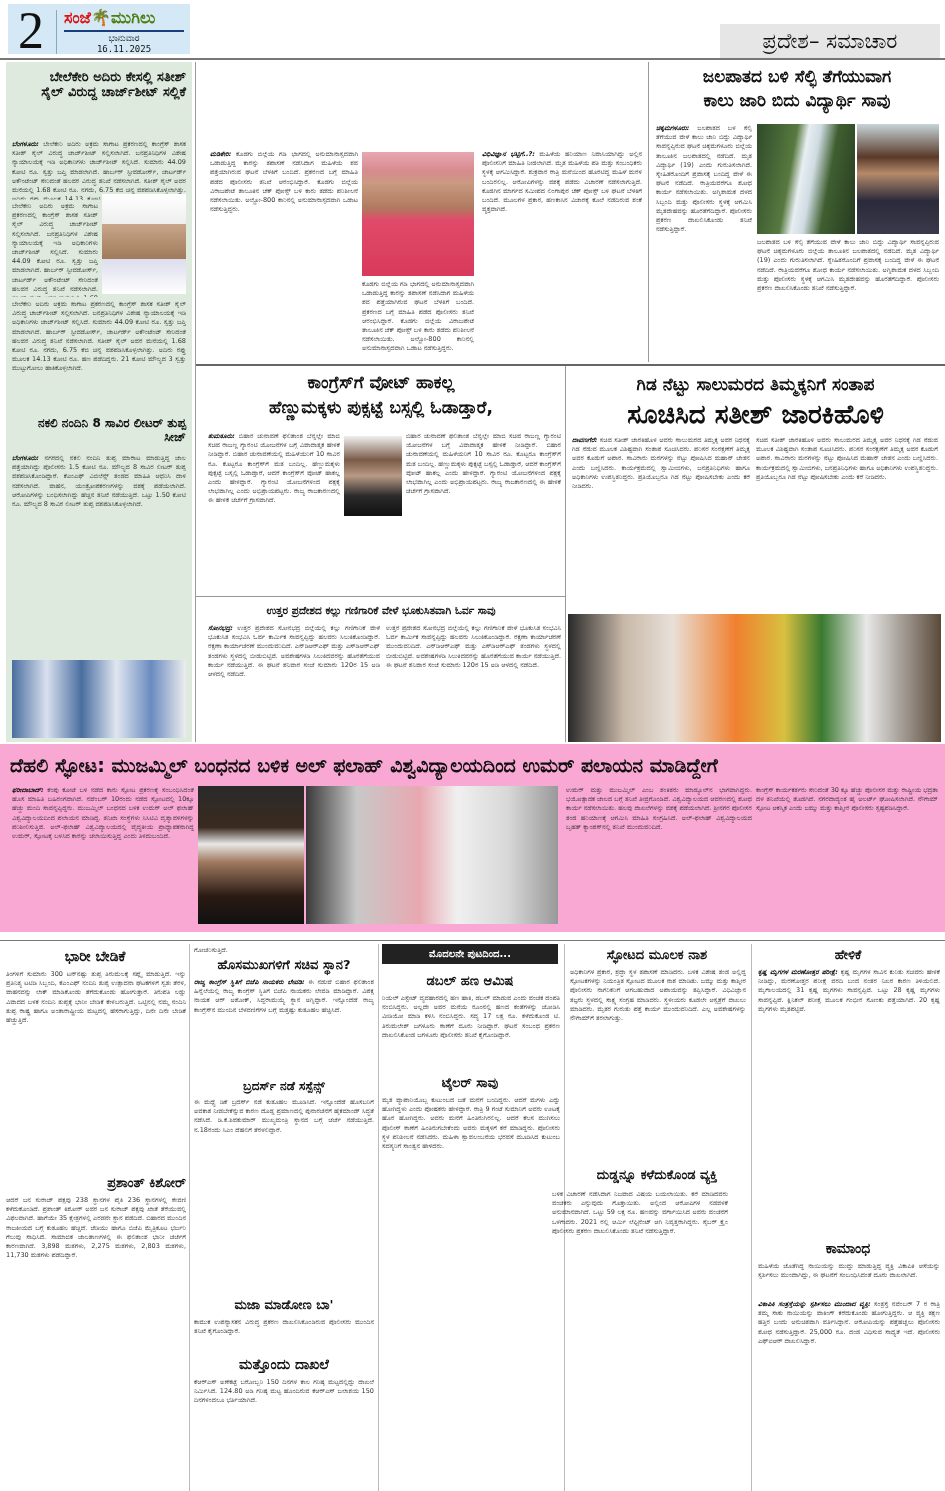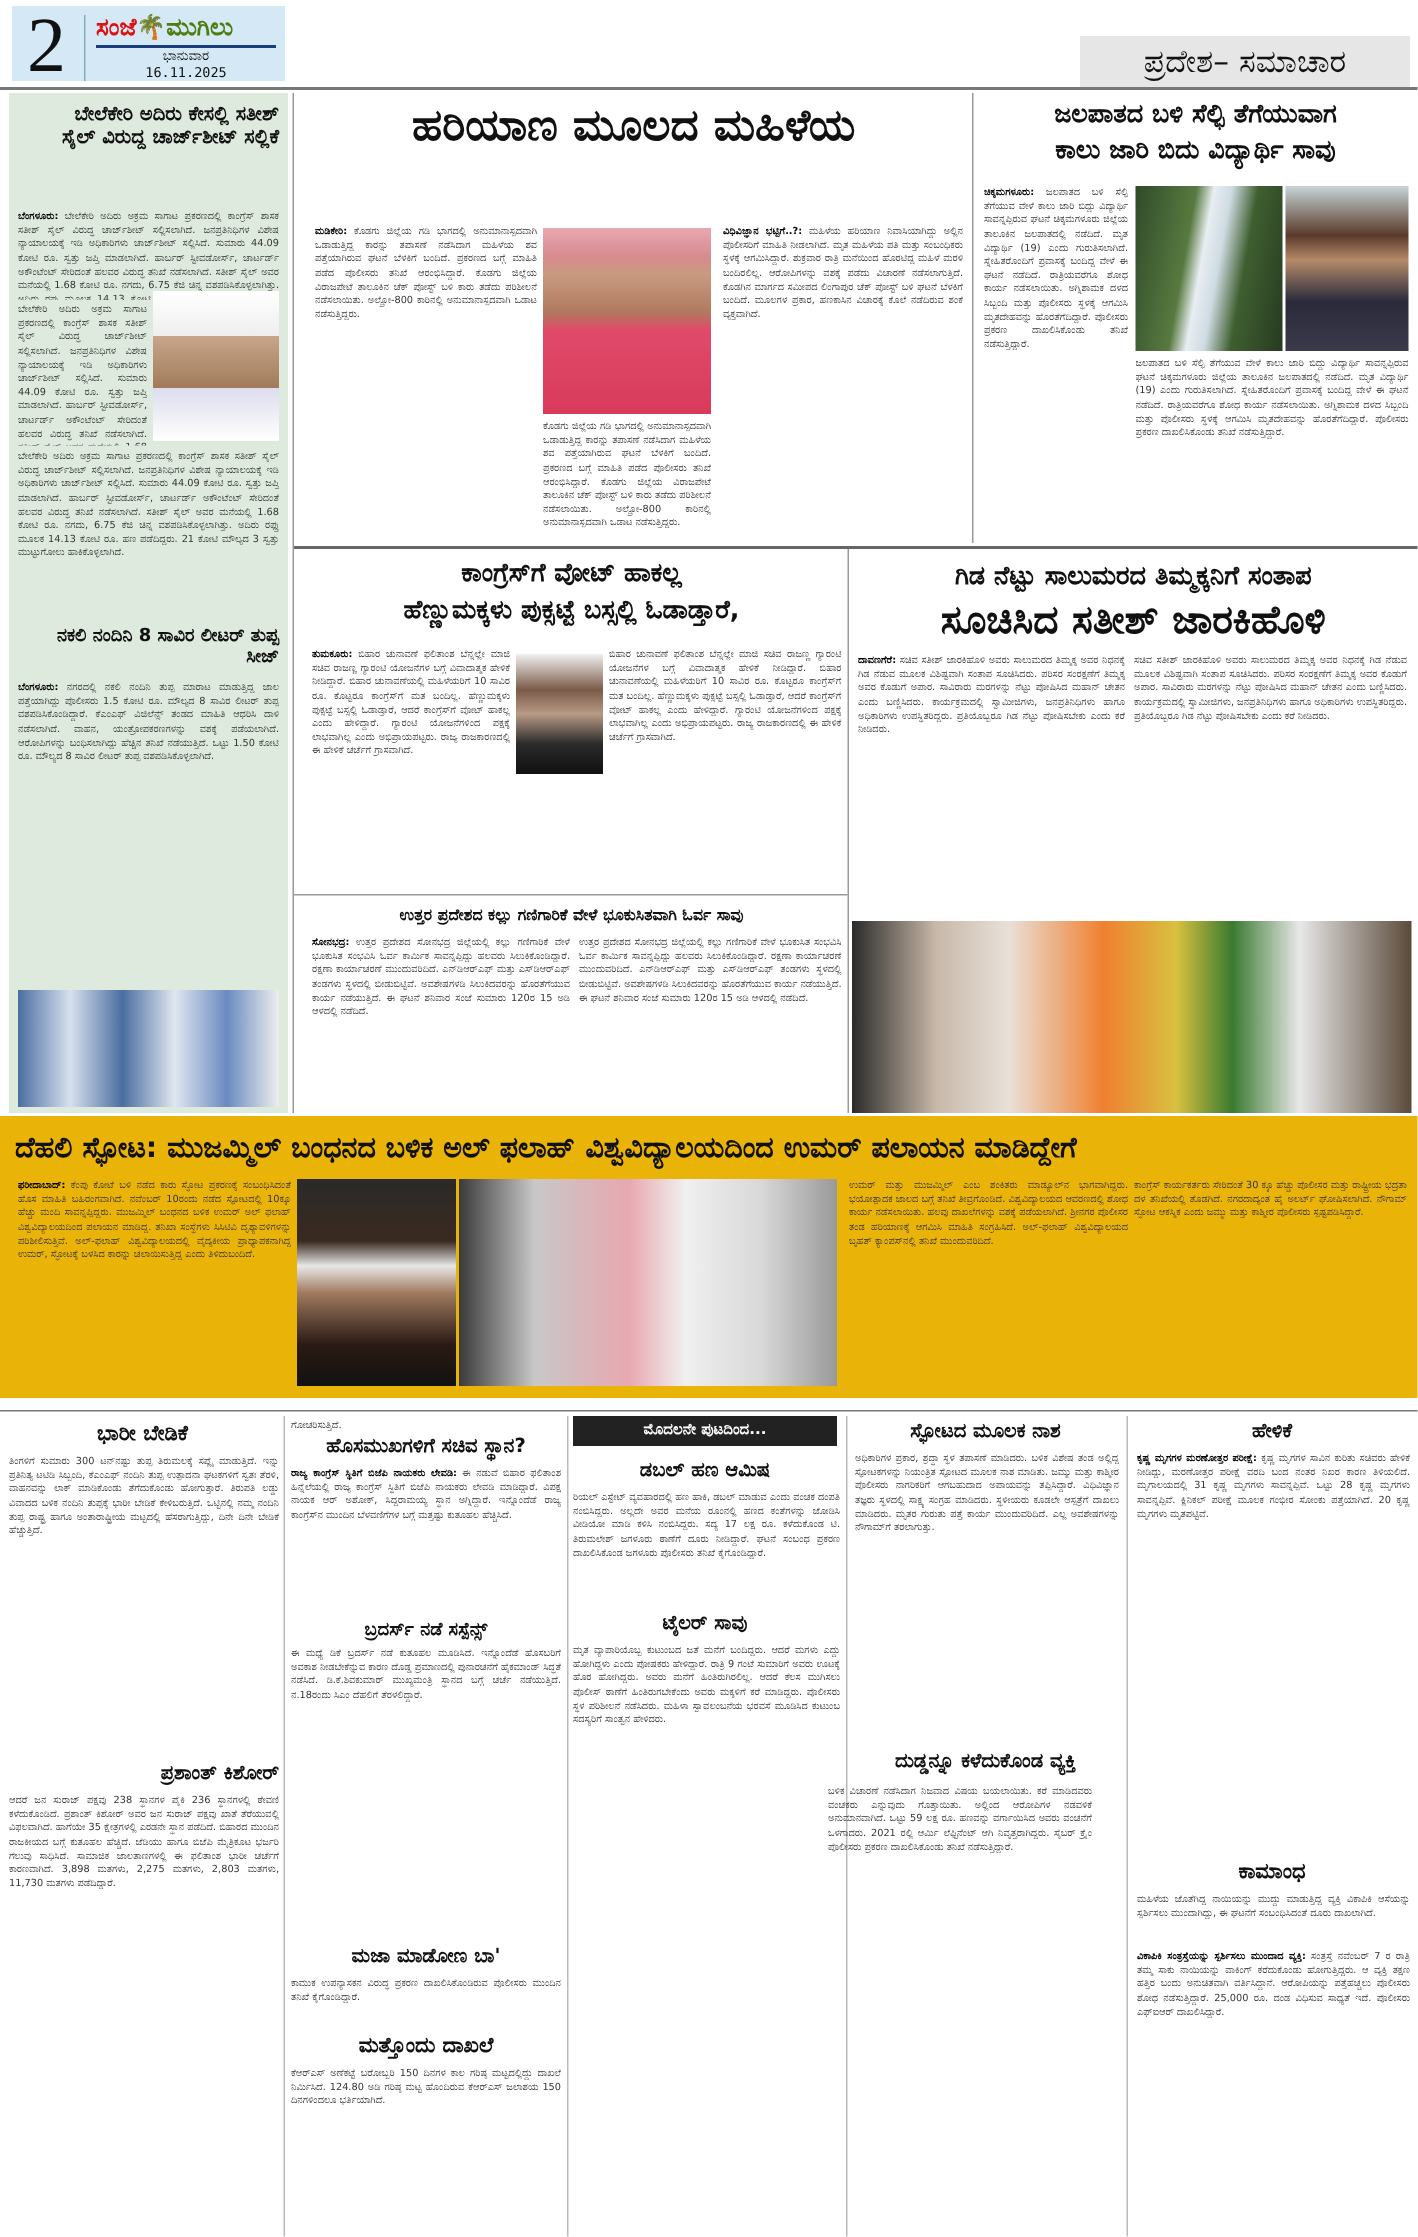--- a/index.html
+++ b/index.html
@@ -11,21 +11,21 @@
   .mast-div{left:48px;top:6px;width:1px;height:44px;background:#8ab;}
   .brand{left:56px;top:4px;font-size:16px;font-weight:bold;white-space:nowrap;}
   .brand .r{color:#d11;} .brand .b{color:#4d7c0f;}
   .brand-rule{left:56px;top:26px;width:120px;height:2px;background:#1a3d7c;}
   .day{left:56px;top:29px;width:120px;text-align:center;font-size:9px;}
   .date{left:56px;top:40px;width:120px;text-align:center;font-size:9px;font-family:"DejaVu Sans Mono",monospace;}
   .section-box{left:720px;top:24px;width:220px;height:34px;background:#e6e6e6;font-size:21px;line-height:34px;text-align:center;}
   .top-rule{left:0;top:58px;width:945px;height:2px;background:#777;}
   .sidebar{left:6px;top:62px;width:186px;height:680px;background:#dfeadf;}
   .body-text{font-size:6.5px;line-height:9.2px;color:#333;text-align:justify;overflow:hidden;}
-  .body-text b{color:#000;}
+  .body-text b{color:#000;font-style:italic;}
   .hl{font-weight:bold;color:#111;text-align:center;line-height:1.15;}
   .photo{background:#999;}
   .vrule{background:#999;width:1px;}
   .hrule{background:#999;height:1px;}
   .caption-box{background:#222;color:#fff;font-weight:bold;text-align:center;}
 </style>
 </head>
 <body>
 
 <div class="abs masthead">
@@ -49,21 +49,20 @@
   <div class="abs body-text" style="left:6px;top:140px;width:86px;height:95px;">ಬೇಲೆಕೇರಿ ಅದಿರು ಅಕ್ರಮ ಸಾಗಾಟ ಪ್ರಕರಣದಲ್ಲಿ ಕಾಂಗ್ರೆಸ್ ಶಾಸಕ ಸತೀಶ್ ಸೈಲ್ ವಿರುದ್ಧ ಚಾರ್ಜ್‌ಶೀಟ್ ಸಲ್ಲಿಸಲಾಗಿದೆ. ಜನಪ್ರತಿನಿಧಿಗಳ ವಿಶೇಷ ನ್ಯಾಯಾಲಯಕ್ಕೆ ಇಡಿ ಅಧಿಕಾರಿಗಳು ಚಾರ್ಜ್‌ಶೀಟ್ ಸಲ್ಲಿಸಿದೆ. ಸುಮಾರು 44.09 ಕೋಟಿ ರೂ. ಸ್ವತ್ತು ಜಪ್ತಿ ಮಾಡಲಾಗಿದೆ. ಹಾರ್ಬರ್ ಸ್ಟೀವಡೋರ್ಸ್, ಚಾರ್ಟರ್ಡ್ ಅಕೌಂಟೆಂಟ್ ಸೇರಿದಂತೆ ಹಲವರ ವಿರುದ್ಧ ತನಿಖೆ ನಡೆಸಲಾಗಿದೆ. ಸತೀಶ್ ಸೈಲ್ ಅವರ ಮನೆಯಲ್ಲಿ 1.68 ಕೋಟಿ ರೂ. ನಗದು, 6.75 ಕೆಜಿ ಚಿನ್ನ ವಶಪಡಿಸಿಕೊಳ್ಳಲಾಗಿತ್ತು. ಅದಿರು ರಫ್ತು ಮೂಲಕ 14.13 ಕೋಟಿ ರೂ. ಹಣ ಪಡೆದಿದ್ದರು. 21 ಕೋಟಿ ಮೌಲ್ಯದ 3 ಸ್ವತ್ತು ಮುಟ್ಟುಗೋಲು ಹಾಕಿಕೊಳ್ಳಲಾಗಿದೆ.</div>
   <div class="abs photo" style="left:96px;top:132px;width:84px;height:100px;background:linear-gradient(#fff 0,#eee 30%,#c9a68a 30%,#a07a5a 65%,#dde 65%,#fff 100%);"></div>
   <div class="abs body-text" style="left:6px;top:238px;width:174px;height:110px;">ಬೇಲೆಕೇರಿ ಅದಿರು ಅಕ್ರಮ ಸಾಗಾಟ ಪ್ರಕರಣದಲ್ಲಿ ಕಾಂಗ್ರೆಸ್ ಶಾಸಕ ಸತೀಶ್ ಸೈಲ್ ವಿರುದ್ಧ ಚಾರ್ಜ್‌ಶೀಟ್ ಸಲ್ಲಿಸಲಾಗಿದೆ. ಜನಪ್ರತಿನಿಧಿಗಳ ವಿಶೇಷ ನ್ಯಾಯಾಲಯಕ್ಕೆ ಇಡಿ ಅಧಿಕಾರಿಗಳು ಚಾರ್ಜ್‌ಶೀಟ್ ಸಲ್ಲಿಸಿದೆ. ಸುಮಾರು 44.09 ಕೋಟಿ ರೂ. ಸ್ವತ್ತು ಜಪ್ತಿ ಮಾಡಲಾಗಿದೆ. ಹಾರ್ಬರ್ ಸ್ಟೀವಡೋರ್ಸ್, ಚಾರ್ಟರ್ಡ್ ಅಕೌಂಟೆಂಟ್ ಸೇರಿದಂತೆ ಹಲವರ ವಿರುದ್ಧ ತನಿಖೆ ನಡೆಸಲಾಗಿದೆ. ಸತೀಶ್ ಸೈಲ್ ಅವರ ಮನೆಯಲ್ಲಿ 1.68 ಕೋಟಿ ರೂ. ನಗದು, 6.75 ಕೆಜಿ ಚಿನ್ನ ವಶಪಡಿಸಿಕೊಳ್ಳಲಾಗಿತ್ತು. ಅದಿರು ರಫ್ತು ಮೂಲಕ 14.13 ಕೋಟಿ ರೂ. ಹಣ ಪಡೆದಿದ್ದರು. 21 ಕೋಟಿ ಮೌಲ್ಯದ 3 ಸ್ವತ್ತು ಮುಟ್ಟುಗೋಲು ಹಾಕಿಕೊಳ್ಳಲಾಗಿದೆ.</div>
   <div class="abs hl" style="left:30px;top:355px;width:150px;font-size:12px;text-align:right;">ನಕಲಿ ನಂದಿನಿ 8 ಸಾವಿರ ಲೀಟರ್ ತುಪ್ಪ ಸೀಜ್</div>
   <div class="abs body-text" style="left:6px;top:392px;width:174px;height:200px;"><b>ಬೆಂಗಳೂರು:</b> <span>ನಗರದಲ್ಲಿ ನಕಲಿ ನಂದಿನಿ ತುಪ್ಪ ಮಾರಾಟ ಮಾಡುತ್ತಿದ್ದ ಜಾಲ ಪತ್ತೆಯಾಗಿದ್ದು ಪೊಲೀಸರು 1.5 ಕೋಟಿ ರೂ. ಮೌಲ್ಯದ 8 ಸಾವಿರ ಲೀಟರ್ ತುಪ್ಪ ವಶಪಡಿಸಿಕೊಂಡಿದ್ದಾರೆ. ಕೆಎಂಎಫ್ ವಿಜಿಲೆನ್ಸ್ ತಂಡದ ಮಾಹಿತಿ ಆಧರಿಸಿ ದಾಳಿ ನಡೆಸಲಾಗಿದೆ. ವಾಹನ, ಯಂತ್ರೋಪಕರಣಗಳನ್ನು ವಶಕ್ಕೆ ಪಡೆಯಲಾಗಿದೆ. ಆರೋಪಿಗಳನ್ನು ಬಂಧಿಸಲಾಗಿದ್ದು ಹೆಚ್ಚಿನ ತನಿಖೆ ನಡೆಯುತ್ತಿದೆ. ಒಟ್ಟು 1.50 ಕೋಟಿ ರೂ. ಮೌಲ್ಯದ 8 ಸಾವಿರ ಲೀಟರ್ ತುಪ್ಪ ವಶಪಡಿಸಿಕೊಳ್ಳಲಾಗಿದೆ.</span></div>
   <div class="abs photo" style="left:6px;top:598px;width:174px;height:78px;background:linear-gradient(90deg,#4a6ea0 0,#d8e0ee 20%,#4a6ea0 40%,#e0e6f0 60%,#6a8bc0 80%,#eee 100%);"></div>
 </div>
 
 <div class="abs vrule" style="left:195px;top:62px;height:680px;"></div>
 <div class="abs hl" style="left:200px;top:64px;width:445px;font-size:29px;line-height:38px;">
-  <div>ಹರಿಯಾಣ ಮೂಲದ ಮಹಿಳೆಯ</div>
 </div>
 <div class="abs body-text" style="left:210px;top:150px;width:148px;height:210px;"><b>ಮಡಿಕೇರಿ:</b> <span>ಕೊಡಗು ಜಿಲ್ಲೆಯ ಗಡಿ ಭಾಗದಲ್ಲಿ ಅನುಮಾನಾಸ್ಪದವಾಗಿ ಒಡಾಡುತ್ತಿದ್ದ ಕಾರನ್ನು ತಪಾಸಣೆ ನಡೆಸಿದಾಗ ಮಹಿಳೆಯ ಶವ ಪತ್ತೆಯಾಗಿರುವ ಘಟನೆ ಬೆಳಕಿಗೆ ಬಂದಿದೆ. ಪ್ರಕರಣದ ಬಗ್ಗೆ ಮಾಹಿತಿ ಪಡೆದ ಪೊಲೀಸರು ತನಿಖೆ ಆರಂಭಿಸಿದ್ದಾರೆ. ಕೊಡಗು ಜಿಲ್ಲೆಯ ವಿರಾಜಪೇಟೆ ತಾಲೂಕಿನ ಚೆಕ್ ಪೋಸ್ಟ್ ಬಳಿ ಕಾರು ತಡೆದು ಪರಿಶೀಲನೆ ನಡೆಸಲಾಯಿತು. ಅಲ್ಪ್ರೋ-800 ಕಾರಿನಲ್ಲಿ ಅನುಮಾನಾಸ್ಪದವಾಗಿ ಒಡಾಟ ನಡೆಸುತ್ತಿದ್ದರು.</span></div>
 <div class="abs photo" style="left:362px;top:152px;width:112px;height:124px;background:linear-gradient(#e8a8b0 0,#d88a90 15%,#c99a80 25%,#b07a60 45%,#e04a6a 55%,#d83a5a 100%);"></div>
 <div class="abs body-text" style="left:362px;top:280px;width:112px;height:80px;">ಕೊಡಗು ಜಿಲ್ಲೆಯ ಗಡಿ ಭಾಗದಲ್ಲಿ ಅನುಮಾನಾಸ್ಪದವಾಗಿ ಒಡಾಡುತ್ತಿದ್ದ ಕಾರನ್ನು ತಪಾಸಣೆ ನಡೆಸಿದಾಗ ಮಹಿಳೆಯ ಶವ ಪತ್ತೆಯಾಗಿರುವ ಘಟನೆ ಬೆಳಕಿಗೆ ಬಂದಿದೆ. ಪ್ರಕರಣದ ಬಗ್ಗೆ ಮಾಹಿತಿ ಪಡೆದ ಪೊಲೀಸರು ತನಿಖೆ ಆರಂಭಿಸಿದ್ದಾರೆ. ಕೊಡಗು ಜಿಲ್ಲೆಯ ವಿರಾಜಪೇಟೆ ತಾಲೂಕಿನ ಚೆಕ್ ಪೋಸ್ಟ್ ಬಳಿ ಕಾರು ತಡೆದು ಪರಿಶೀಲನೆ ನಡೆಸಲಾಯಿತು. ಅಲ್ಪ್ರೋ-800 ಕಾರಿನಲ್ಲಿ ಅನುಮಾನಾಸ್ಪದವಾಗಿ ಒಡಾಟ ನಡೆಸುತ್ತಿದ್ದರು.</div>
 <div class="abs body-text" style="left:482px;top:150px;width:160px;height:210px;"><b>ವಿಧಿವಿಜ್ಞಾನ ಭಟ್ಟಿಗೆ..?:</b> <span>ಮಹಿಳೆಯ ಹರಿಯಾಣ ನಿವಾಸಿಯಾಗಿದ್ದು ಅಲ್ಲಿನ ಪೊಲೀಸರಿಗೆ ಮಾಹಿತಿ ನೀಡಲಾಗಿದೆ. ಮೃತ ಮಹಿಳೆಯ ಪತಿ ಮತ್ತು ಸಂಬಂಧಿಕರು ಸ್ಥಳಕ್ಕೆ ಆಗಮಿಸಿದ್ದಾರೆ. ಶುಕ್ರವಾರ ರಾತ್ರಿ ಮನೆಯಿಂದ ಹೊರಟಿದ್ದ ಮಹಿಳೆ ಮರಳಿ ಬಂದಿರಲಿಲ್ಲ. ಆರೋಪಿಗಳನ್ನು ವಶಕ್ಕೆ ಪಡೆದು ವಿಚಾರಣೆ ನಡೆಸಲಾಗುತ್ತಿದೆ. ಕೊಡಗಿನ ಮಾರ್ಗದ ಸಮೀಪದ ಲಿಂಗಾಪುರ ಚೆಕ್ ಪೋಸ್ಟ್ ಬಳಿ ಘಟನೆ ಬೆಳಕಿಗೆ ಬಂದಿದೆ. ಮೂಲಗಳ ಪ್ರಕಾರ, ಹಣಕಾಸಿನ ವಿಚಾರಕ್ಕೆ ಕೊಲೆ ನಡೆದಿರುವ ಶಂಕೆ ವ್ಯಕ್ತವಾಗಿದೆ.</span></div>
 
 <div class="abs vrule" style="left:648px;top:62px;height:300px;"></div>
 <div class="abs hl" style="left:652px;top:64px;width:290px;font-size:17px;line-height:24px;">
   <div>ಜಲಪಾತದ ಬಳಿ ಸೆಲ್ಫಿ ತೆಗೆಯುವಾಗ</div>
   <div>ಕಾಲು ಜಾರಿ ಬಿದು ವಿದ್ಯಾರ್ಥಿ ಸಾವು</div>
@@ -88,21 +87,21 @@
 <div class="abs hl" style="left:568px;top:396px;width:375px;font-size:26px;line-height:36px;">ಸೂಚಿಸಿದ ಸತೀಶ್ ಜಾರಕಿಹೊಳಿ</div>
 <div class="abs body-text" style="left:572px;top:436px;width:178px;height:175px;"><b>ದಾವಣಗೆರೆ:</b> <span>ಸಚಿವ ಸತೀಶ್ ಜಾರಕಿಹೊಳಿ ಅವರು ಸಾಲುಮರದ ತಿಮ್ಮಕ್ಕ ಅವರ ನಿಧನಕ್ಕೆ ಗಿಡ ನೆಡುವ ಮೂಲಕ ವಿಶಿಷ್ಟವಾಗಿ ಸಂತಾಪ ಸೂಚಿಸಿದರು. ಪರಿಸರ ಸಂರಕ್ಷಣೆಗೆ ತಿಮ್ಮಕ್ಕ ಅವರ ಕೊಡುಗೆ ಅಪಾರ. ಸಾವಿರಾರು ಮರಗಳನ್ನು ನೆಟ್ಟು ಪೋಷಿಸಿದ ಮಹಾನ್ ಚೇತನ ಎಂದು ಬಣ್ಣಿಸಿದರು. ಕಾರ್ಯಕ್ರಮದಲ್ಲಿ ಸ್ವಾಮೀಜಿಗಳು, ಜನಪ್ರತಿನಿಧಿಗಳು ಹಾಗೂ ಅಧಿಕಾರಿಗಳು ಉಪಸ್ಥಿತರಿದ್ದರು. ಪ್ರತಿಯೊಬ್ಬರೂ ಗಿಡ ನೆಟ್ಟು ಪೋಷಿಸಬೇಕು ಎಂದು ಕರೆ ನೀಡಿದರು.</span></div>
 <div class="abs body-text" style="left:756px;top:436px;width:182px;height:175px;">ಸಚಿವ ಸತೀಶ್ ಜಾರಕಿಹೊಳಿ ಅವರು ಸಾಲುಮರದ ತಿಮ್ಮಕ್ಕ ಅವರ ನಿಧನಕ್ಕೆ ಗಿಡ ನೆಡುವ ಮೂಲಕ ವಿಶಿಷ್ಟವಾಗಿ ಸಂತಾಪ ಸೂಚಿಸಿದರು. ಪರಿಸರ ಸಂರಕ್ಷಣೆಗೆ ತಿಮ್ಮಕ್ಕ ಅವರ ಕೊಡುಗೆ ಅಪಾರ. ಸಾವಿರಾರು ಮರಗಳನ್ನು ನೆಟ್ಟು ಪೋಷಿಸಿದ ಮಹಾನ್ ಚೇತನ ಎಂದು ಬಣ್ಣಿಸಿದರು. ಕಾರ್ಯಕ್ರಮದಲ್ಲಿ ಸ್ವಾಮೀಜಿಗಳು, ಜನಪ್ರತಿನಿಧಿಗಳು ಹಾಗೂ ಅಧಿಕಾರಿಗಳು ಉಪಸ್ಥಿತರಿದ್ದರು. ಪ್ರತಿಯೊಬ್ಬರೂ ಗಿಡ ನೆಟ್ಟು ಪೋಷಿಸಬೇಕು ಎಂದು ಕರೆ ನೀಡಿದರು.</div>
 <div class="abs photo" style="left:568px;top:614px;width:373px;height:128px;background:linear-gradient(90deg,#2a2a2a 0,#c8b8a8 15%,#e8e0d8 28%,#f08030 45%,#d8c040 58%,#3a7a30 68%,#e8e8e8 80%,#5a4a3a 100%);"></div>
 
 <div class="abs hrule" style="left:196px;top:596px;width:369px;"></div>
 <div class="abs hl" style="left:200px;top:600px;width:362px;font-size:10.5px;line-height:20px;">ಉತ್ತರ ಪ್ರದೇಶದ ಕಲ್ಲು ಗಣಿಗಾರಿಕೆ ವೇಳೆ ಭೂಕುಸಿತವಾಗಿ ಓರ್ವ ಸಾವು</div>
 <div class="abs body-text" style="left:208px;top:624px;width:172px;height:116px;"><b>ಸೋನಭದ್ರ:</b> <span>ಉತ್ತರ ಪ್ರದೇಶದ ಸೋನಭದ್ರ ಜಿಲ್ಲೆಯಲ್ಲಿ ಕಲ್ಲು ಗಣಿಗಾರಿಕೆ ವೇಳೆ ಭೂಕುಸಿತ ಸಂಭವಿಸಿ ಓರ್ವ ಕಾರ್ಮಿಕ ಸಾವನ್ನಪ್ಪಿದ್ದು ಹಲವರು ಸಿಲುಕಿಕೊಂಡಿದ್ದಾರೆ. ರಕ್ಷಣಾ ಕಾರ್ಯಾಚರಣೆ ಮುಂದುವರಿದಿದೆ. ಎನ್‌ಡಿಆರ್‌ಎಫ್ ಮತ್ತು ಎಸ್‌ಡಿಆರ್‌ಎಫ್ ತಂಡಗಳು ಸ್ಥಳದಲ್ಲಿ ಬೀಡುಬಿಟ್ಟಿವೆ. ಅವಶೇಷಗಳಡಿ ಸಿಲುಕಿದವರನ್ನು ಹೊರತೆಗೆಯುವ ಕಾರ್ಯ ನಡೆಯುತ್ತಿದೆ. ಈ ಘಟನೆ ಶನಿವಾರ ಸಂಜೆ ಸುಮಾರು 120ರ 15 ಅಡಿ ಆಳದಲ್ಲಿ ನಡೆದಿದೆ.</span></div>
 <div class="abs body-text" style="left:386px;top:624px;width:175px;height:116px;">ಉತ್ತರ ಪ್ರದೇಶದ ಸೋನಭದ್ರ ಜಿಲ್ಲೆಯಲ್ಲಿ ಕಲ್ಲು ಗಣಿಗಾರಿಕೆ ವೇಳೆ ಭೂಕುಸಿತ ಸಂಭವಿಸಿ ಓರ್ವ ಕಾರ್ಮಿಕ ಸಾವನ್ನಪ್ಪಿದ್ದು ಹಲವರು ಸಿಲುಕಿಕೊಂಡಿದ್ದಾರೆ. ರಕ್ಷಣಾ ಕಾರ್ಯಾಚರಣೆ ಮುಂದುವರಿದಿದೆ. ಎನ್‌ಡಿಆರ್‌ಎಫ್ ಮತ್ತು ಎಸ್‌ಡಿಆರ್‌ಎಫ್ ತಂಡಗಳು ಸ್ಥಳದಲ್ಲಿ ಬೀಡುಬಿಟ್ಟಿವೆ. ಅವಶೇಷಗಳಡಿ ಸಿಲುಕಿದವರನ್ನು ಹೊರತೆಗೆಯುವ ಕಾರ್ಯ ನಡೆಯುತ್ತಿದೆ. ಈ ಘಟನೆ ಶನಿವಾರ ಸಂಜೆ ಸುಮಾರು 120ರ 15 ಅಡಿ ಆಳದಲ್ಲಿ ನಡೆದಿದೆ.</div>
 
-<div class="abs" style="left:0;top:744px;width:945px;height:188px;background:#eab308;">
+<div class="abs" style="left:0;top:744px;width:945px;height:188px;background:#f9a8d4;">
   <div class="abs hl" style="left:10px;top:6px;width:930px;font-size:19px;line-height:30px;text-align:left;">ದೆಹಲಿ ಸ್ಫೋಟ: ಮುಜಮ್ಮಿಲ್ ಬಂಧನದ ಬಳಿಕ ಅಲ್ ಫಲಾಹ್ ವಿಶ್ವವಿದ್ಯಾಲಯದಿಂದ ಉಮರ್ ಪಲಾಯನ ಮಾಡಿದ್ದೇಗೆ</div>
   <div class="abs body-text" style="left:12px;top:42px;width:182px;height:140px;"><b>ಫರೀದಾಬಾದ್:</b> <span>ಕೆಂಪು ಕೋಟೆ ಬಳಿ ನಡೆದ ಕಾರು ಸ್ಫೋಟ ಪ್ರಕರಣಕ್ಕೆ ಸಂಬಂಧಿಸಿದಂತೆ ಹೊಸ ಮಾಹಿತಿ ಬಹಿರಂಗವಾಗಿದೆ. ನವೆಂಬರ್ 10ರಂದು ನಡೆದ ಸ್ಫೋಟದಲ್ಲಿ 10ಕ್ಕೂ ಹೆಚ್ಚು ಮಂದಿ ಸಾವನ್ನಪ್ಪಿದ್ದರು. ಮುಜಮ್ಮಿಲ್ ಬಂಧನದ ಬಳಿಕ ಉಮರ್ ಅಲ್ ಫಲಾಹ್ ವಿಶ್ವವಿದ್ಯಾಲಯದಿಂದ ಪಲಾಯನ ಮಾಡಿದ್ದ. ತನಿಖಾ ಸಂಸ್ಥೆಗಳು ಸಿಸಿಟಿವಿ ದೃಶ್ಯಾವಳಿಗಳನ್ನು ಪರಿಶೀಲಿಸುತ್ತಿವೆ. ಅಲ್-ಫಲಾಹ್ ವಿಶ್ವವಿದ್ಯಾಲಯದಲ್ಲಿ ವೈದ್ಯಕೀಯ ಪ್ರಾಧ್ಯಾಪಕನಾಗಿದ್ದ ಉಮರ್, ಸ್ಫೋಟಕ್ಕೆ ಬಳಸಿದ ಕಾರನ್ನು ಚಲಾಯಿಸುತ್ತಿದ್ದ ಎಂದು ತಿಳಿದುಬಂದಿದೆ.</span></div>
   <div class="abs photo" style="left:198px;top:42px;width:106px;height:138px;background:linear-gradient(#2a2a2a 0,#3a2a20 30%,#e8e8e8 42%,#a07a60 55%,#2a1a14 80%,#111 100%);"></div>
   <div class="abs photo" style="left:306px;top:42px;width:252px;height:138px;background:linear-gradient(90deg,#3a3a3a 0,#c8c8c8 20%,#e8a8b0 45%,#f0f0f0 60%,#d8d8d8 80%,#999 100%);"></div>
   <div class="abs body-text" style="left:566px;top:42px;width:186px;height:140px;">ಉಮರ್ ಮತ್ತು ಮುಜಮ್ಮಿಲ್ ಎಂಬ ಶಂಕಿತರು ಮಾಡ್ಯೂಲ್‌ನ ಭಾಗವಾಗಿದ್ದರು. ಭಯೋತ್ಪಾದಕ ಜಾಲದ ಬಗ್ಗೆ ತನಿಖೆ ತೀವ್ರಗೊಂಡಿದೆ. ವಿಶ್ವವಿದ್ಯಾಲಯದ ಆವರಣದಲ್ಲಿ ಶೋಧ ಕಾರ್ಯ ನಡೆಸಲಾಯಿತು. ಹಲವು ದಾಖಲೆಗಳನ್ನು ವಶಕ್ಕೆ ಪಡೆಯಲಾಗಿದೆ. ಶ್ರೀನಗರ ಪೊಲೀಸರ ತಂಡ ಹರಿಯಾಣಕ್ಕೆ ಆಗಮಿಸಿ ಮಾಹಿತಿ ಸಂಗ್ರಹಿಸಿದೆ. ಅಲ್-ಫಲಾಹ್ ವಿಶ್ವವಿದ್ಯಾಲಯದ ಬೃಹತ್ ಕ್ಯಾಂಪಸ್‌ನಲ್ಲಿ ತನಿಖೆ ಮುಂದುವರಿದಿದೆ.</div>
   <div class="abs body-text" style="left:756px;top:42px;width:182px;height:140px;">ಕಾಂಗ್ರೆಸ್ ಕಾರ್ಯಕರ್ತರು ಸೇರಿದಂತೆ 30 ಕ್ಕೂ ಹೆಚ್ಚು ಪೊಲೀಸರ ಮತ್ತು ರಾಷ್ಟ್ರೀಯ ಭದ್ರತಾ ದಳ ತನಿಖೆಯಲ್ಲಿ ತೊಡಗಿದೆ. ನಗರದಾದ್ಯಂತ ಹೈ ಅಲರ್ಟ್ ಘೋಷಿಸಲಾಗಿದೆ. ನೌಗಾಮ್ ಸ್ಫೋಟ ಆಕಸ್ಮಿಕ ಎಂದು ಜಮ್ಮು ಮತ್ತು ಕಾಶ್ಮೀರ ಪೊಲೀಸರು ಸ್ಪಷ್ಟಪಡಿಸಿದ್ದಾರೆ.</div>
 </div>
 
 <div class="abs hrule" style="left:0;top:940px;width:945px;background:#777;"></div>
 

